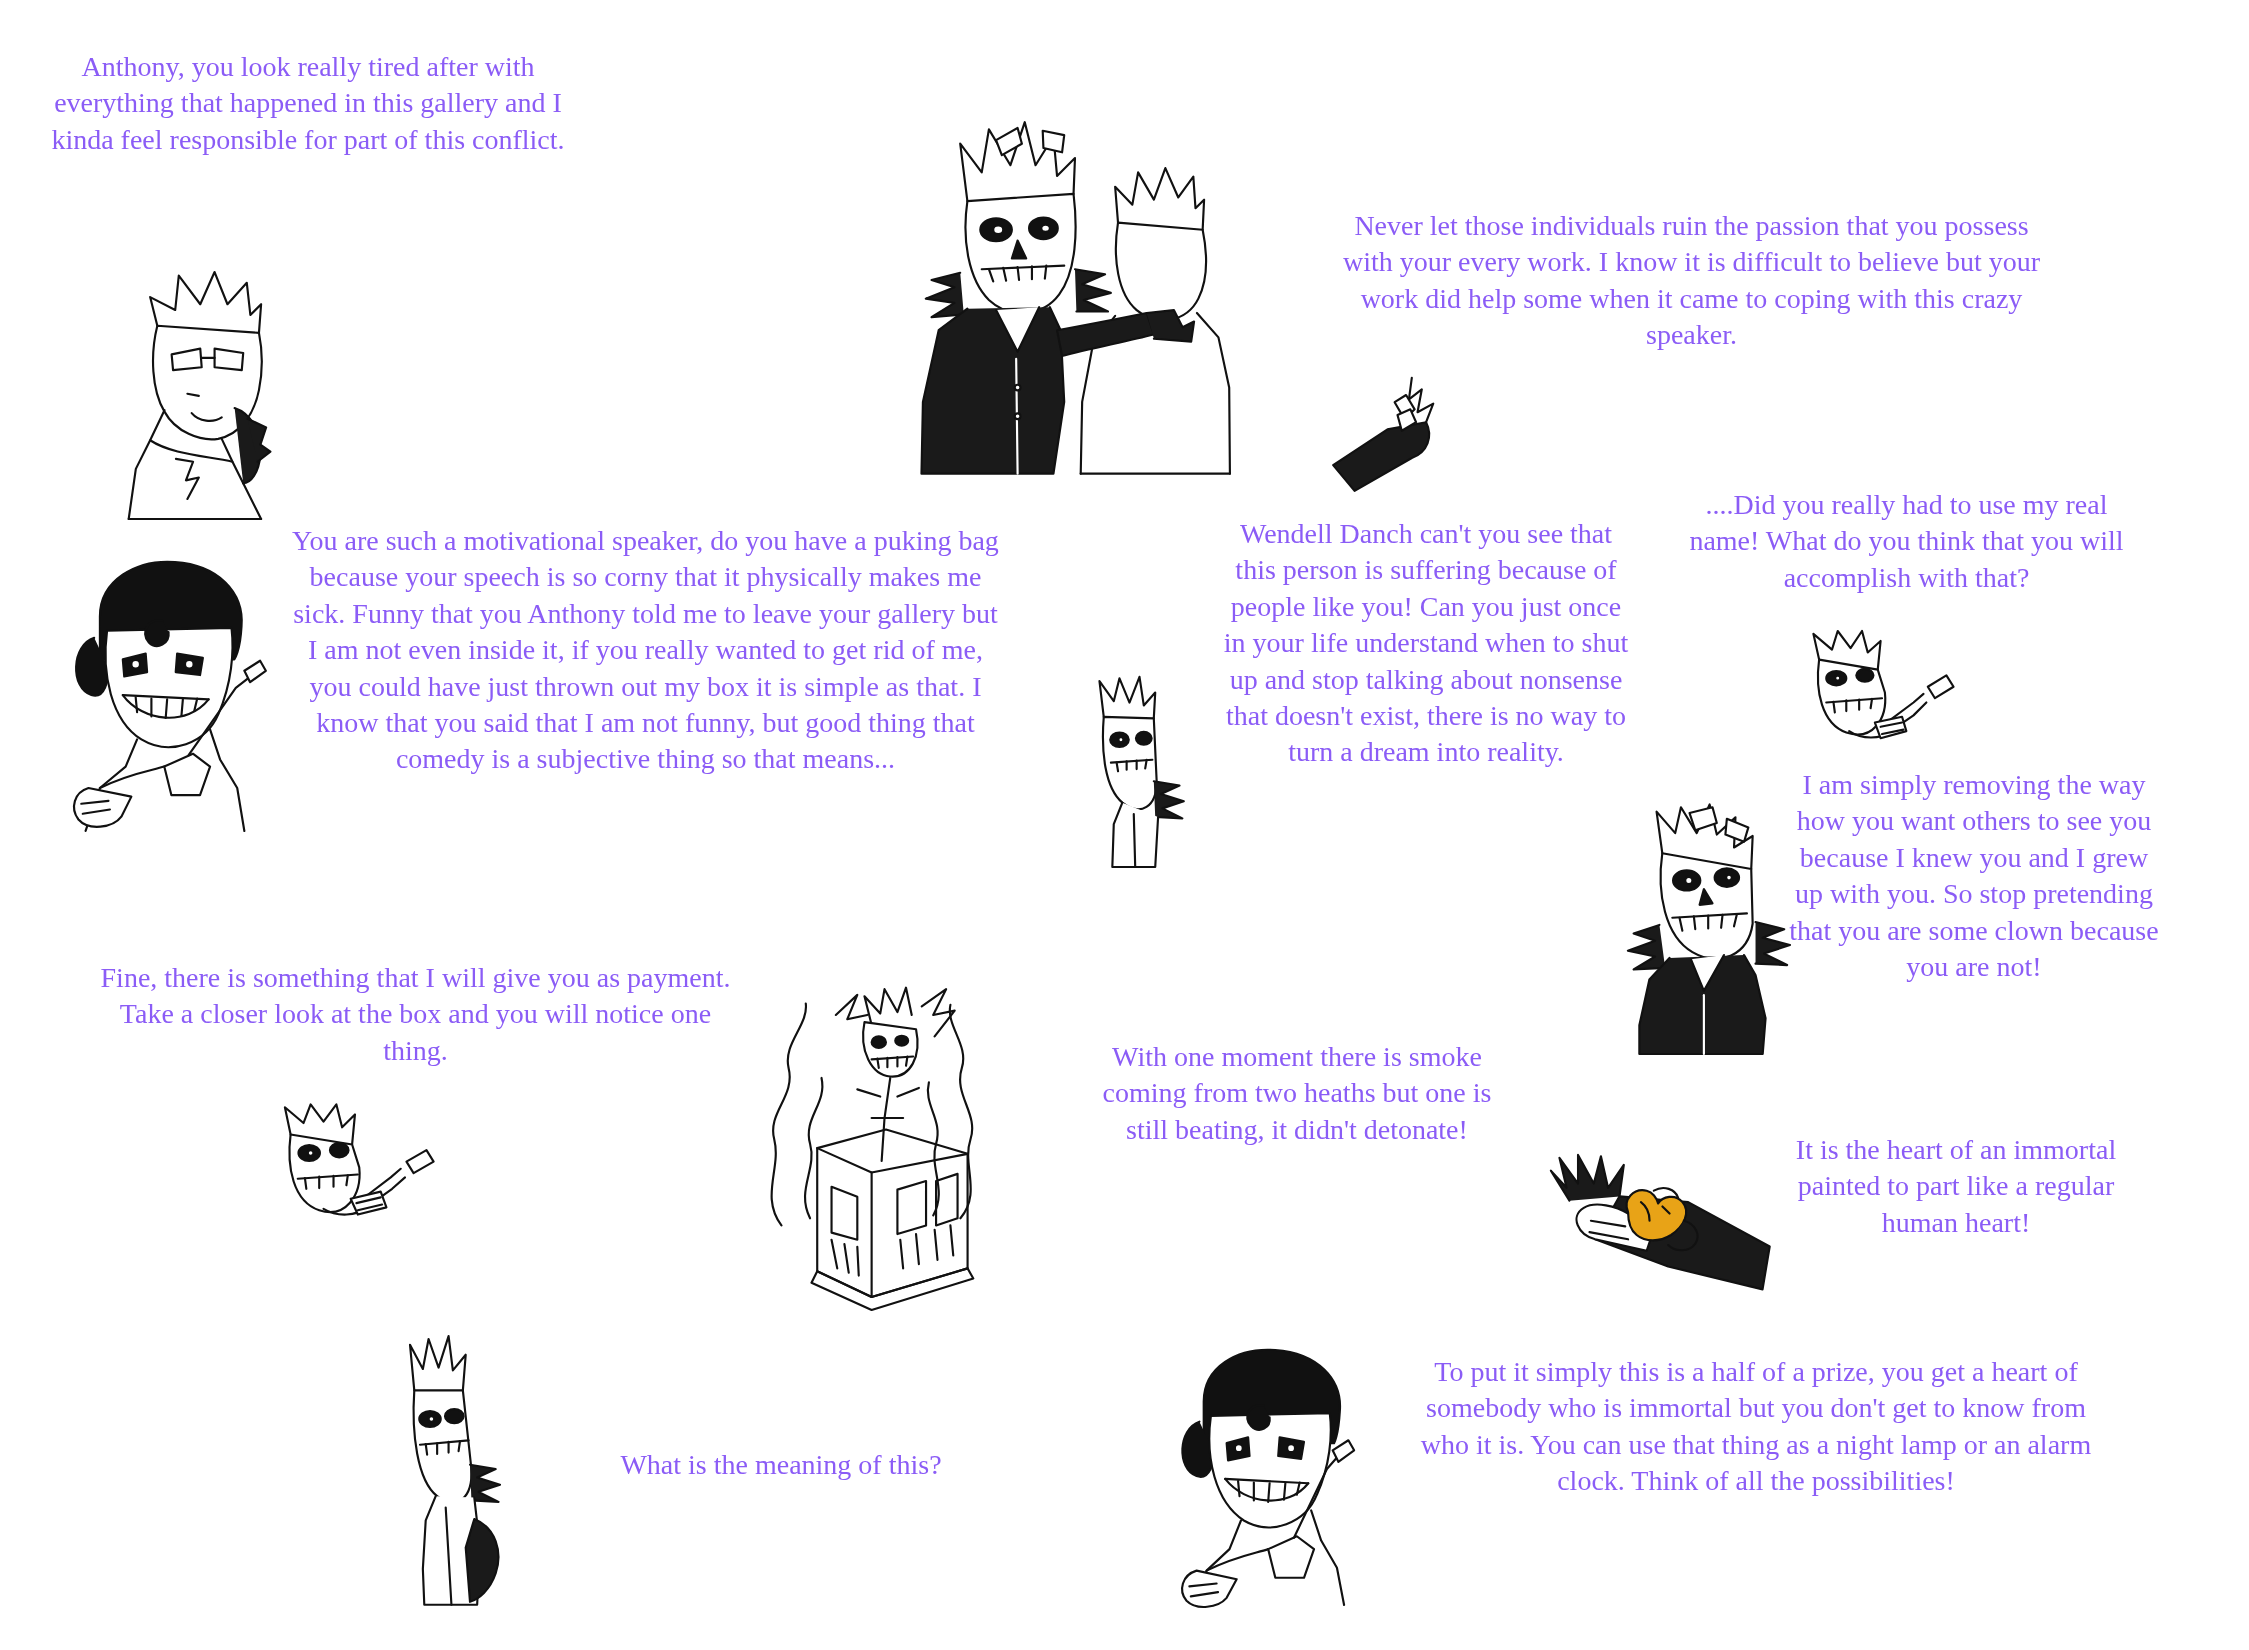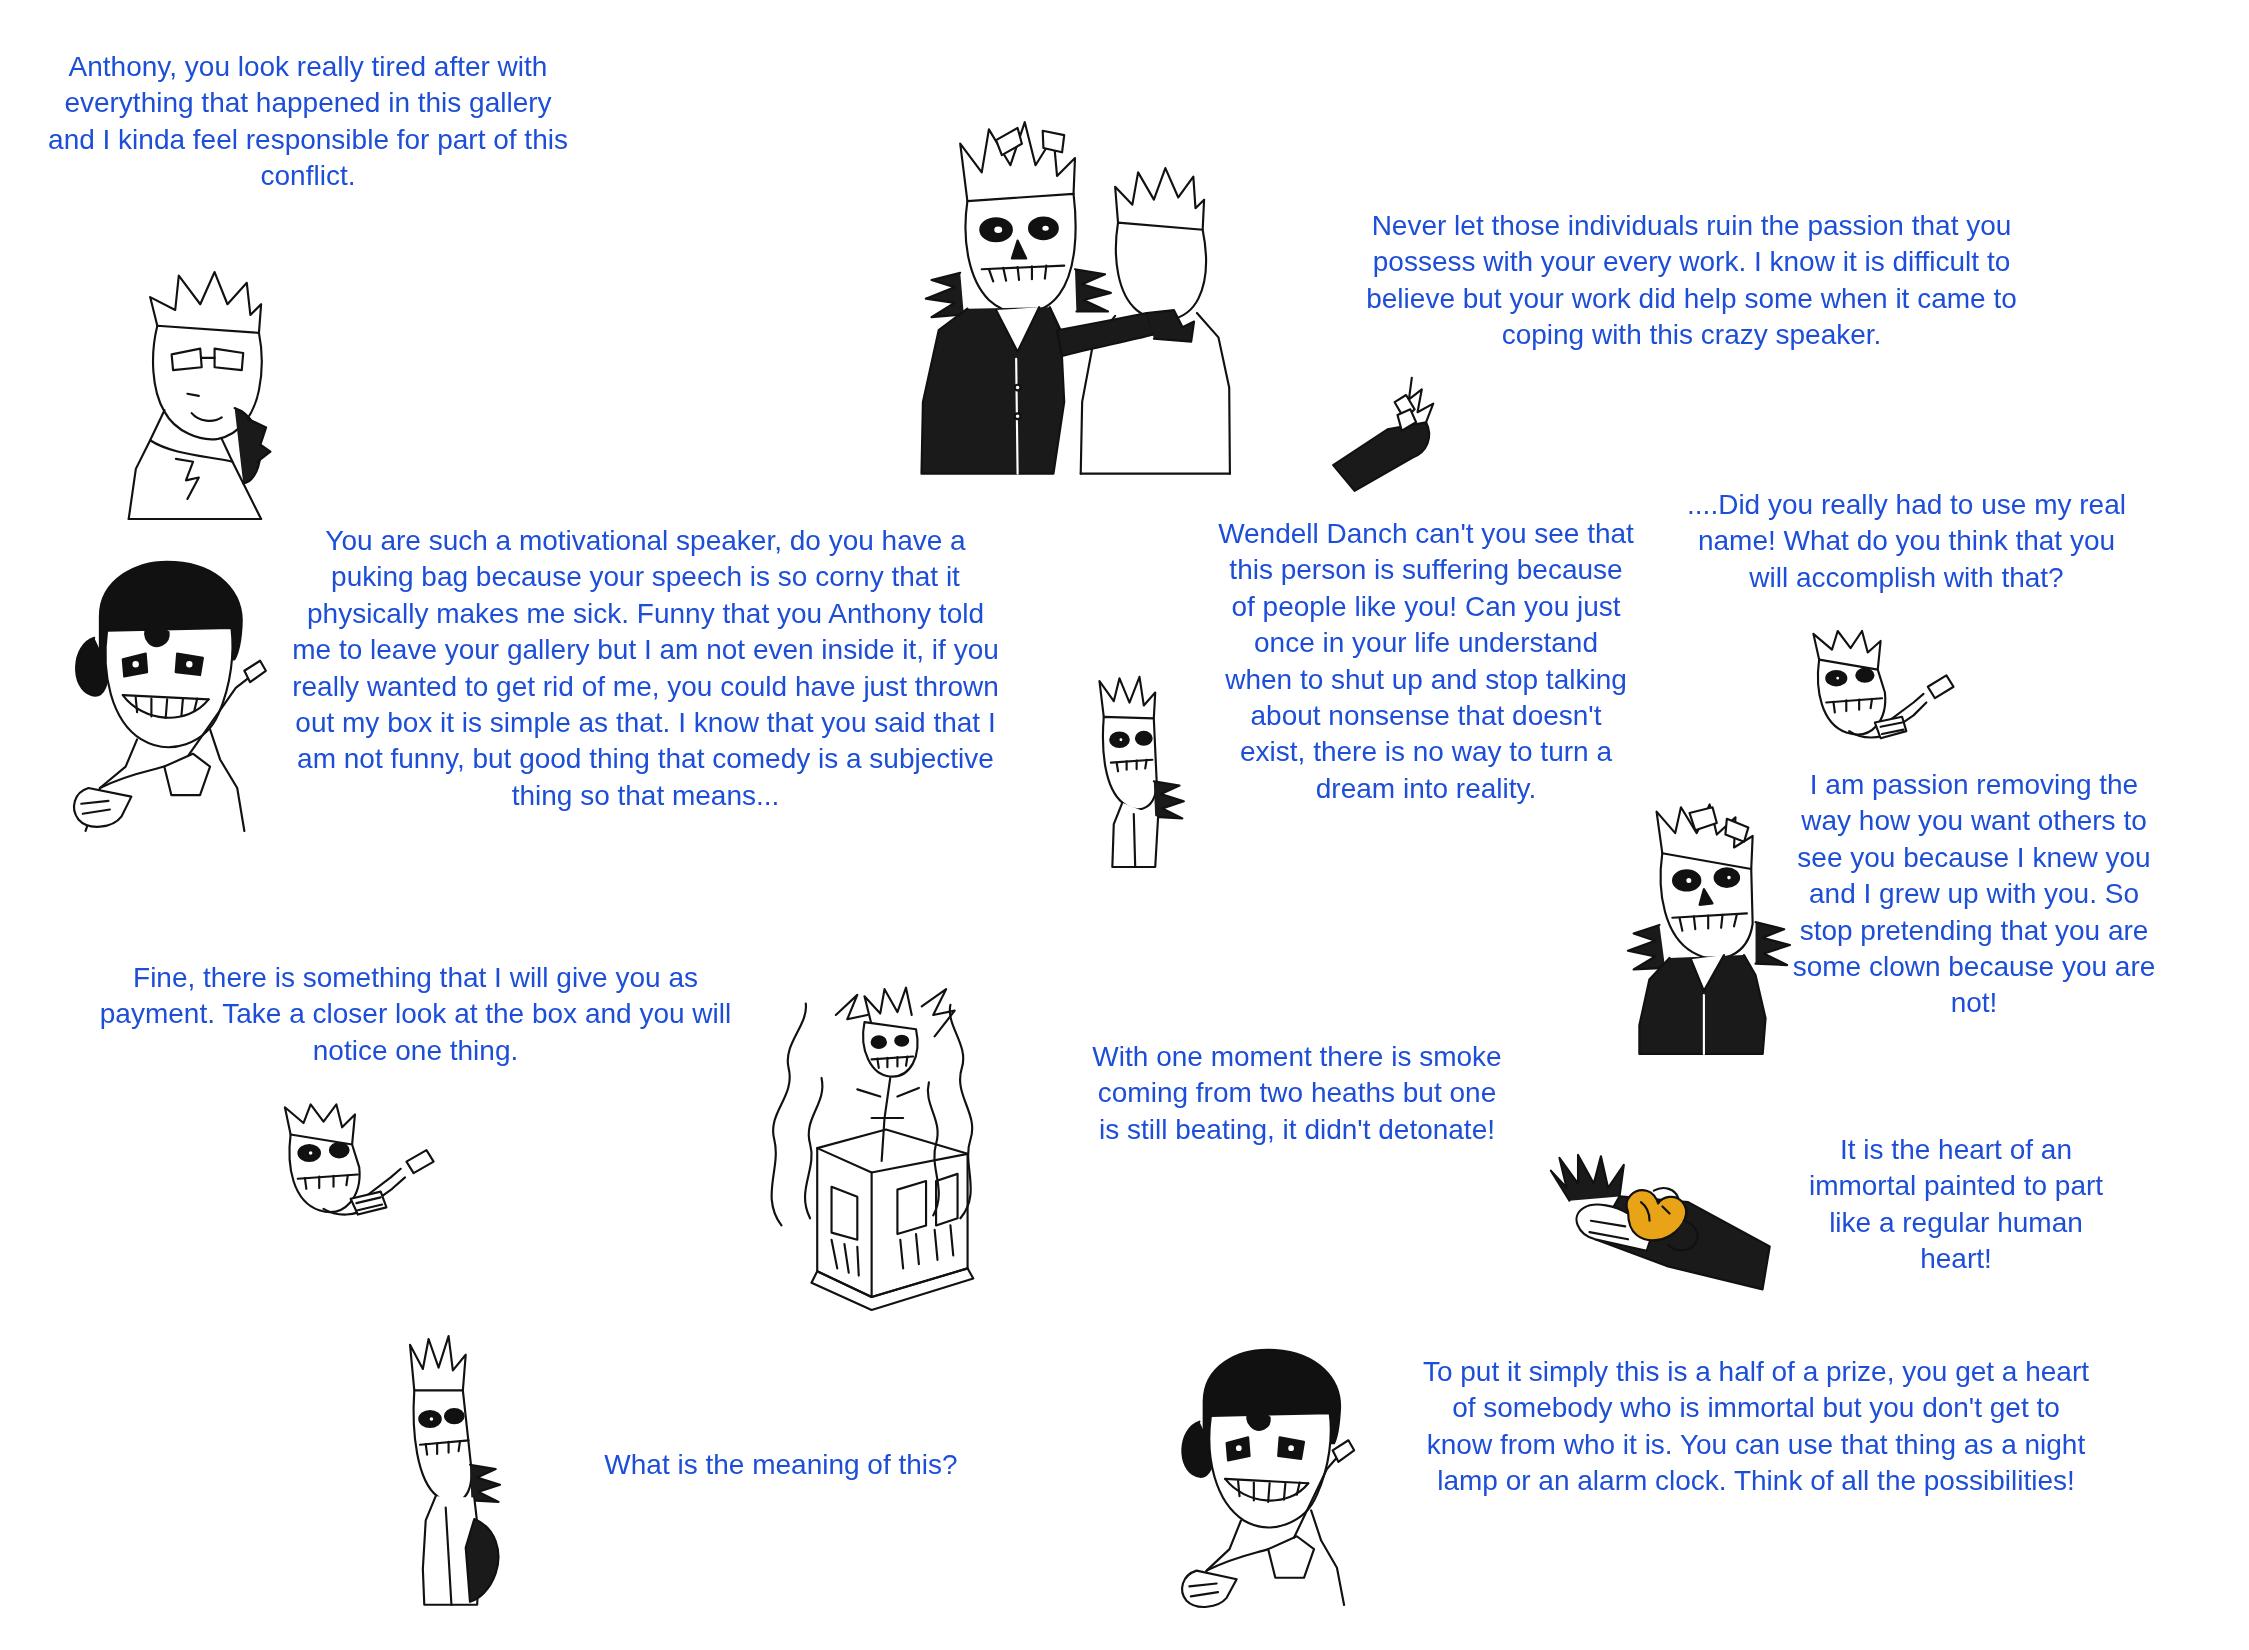--- a/index.html
+++ b/index.html
@@ -13,22 +13,22 @@
     height: 1651px;
     background: #ffffff;
     overflow: hidden;
     font-family: "Liberation Serif", serif;
     color: #111111;
   }
   .txt {
     position: absolute;
     text-align: center;
     line-height: 1.30;
-    color: #1d4ed8;
-    font-family: Liberation Sans, sans-serif;
+    color: #8b5cf6;
+    font-family: Liberation Serif, serif;
     white-space: pre-line;
   }
   .art {
     position: absolute;
   }
   .art svg {
     display: block;
     width: 100%;
     height: 100%;
     overflow: visible;
@@ -50,21 +50,21 @@
 </head>
 <body>
 
 <div id="page">
 
   <div class="txt" id="t-intro">Anthony, you look really tired after with everything that happened in this gallery and I kinda feel responsible for part of this conflict.</div>
   <div class="txt" id="t-never">Never let those individuals ruin the passion that you possess with your every work. I know it is difficult to believe but your work did help some when it came to coping with this crazy speaker.</div>
   <div class="txt" id="t-motiv">You are such a motivational speaker, do you have a puking bag because your speech is so corny that it physically makes me sick. Funny that you Anthony told me to leave your gallery but I am not even inside it, if you really wanted to get rid of me, you could have just thrown out my box it is simple as that. I know that you said that I am not funny, but good thing that comedy is a subjective thing so that means...</div>
   <div class="txt" id="t-wendell">Wendell Danch can't you see that this person is suffering because of people like you! Can you just once in your life understand when to shut up and stop talking about nonsense that doesn't exist, there is no way to turn a dream into reality.</div>
   <div class="txt" id="t-realname">....Did you really had to use my real name! What do you think that you will accomplish with that?</div>
-  <div class="txt" id="t-removing">I am passion removing the way how you want others to see you because I knew you and I grew up with you. So stop pretending that you are some clown because you are not!</div>
+  <div class="txt" id="t-removing">I am simply removing the way how you want others to see you because I knew you and I grew up with you. So stop pretending that you are some clown because you are not!</div>
   <div class="txt" id="t-fine">Fine, there is something that I will give you as payment. Take a closer look at the box and you will notice one thing.</div>
   <div class="txt" id="t-smoke">With one moment there is smoke coming from two heaths but one is still beating, it didn't detonate!</div>
   <div class="txt" id="t-heart">It is the heart of an immortal painted to part like a regular human heart!</div>
   <div class="txt" id="t-meaning">What is the meaning of this?</div>
   <div class="txt" id="t-prize">To put it simply this is a half of a prize, you get a heart of somebody who is immortal but you don't get to know from who it is. You can use that thing as a night lamp or an alarm clock. Think of all the possibilities!</div>
 
   <div class="art" style="left:107px; top:247px; width:208px; height:272px;">
     <svg viewBox="0 0 290 380" fill="none" stroke="#111" stroke-width="3" stroke-linejoin="round" stroke-linecap="round">
       <path d="M70 110 L60 70 L95 88 L100 40 L130 80 L150 35 L168 80 L195 50 L200 95 L215 80 L212 120"></path>
       <path d="M70 110 C60 150 62 200 80 230 C95 258 130 272 155 268 C185 262 205 235 212 200 C218 170 216 140 212 120 Z"></path>

